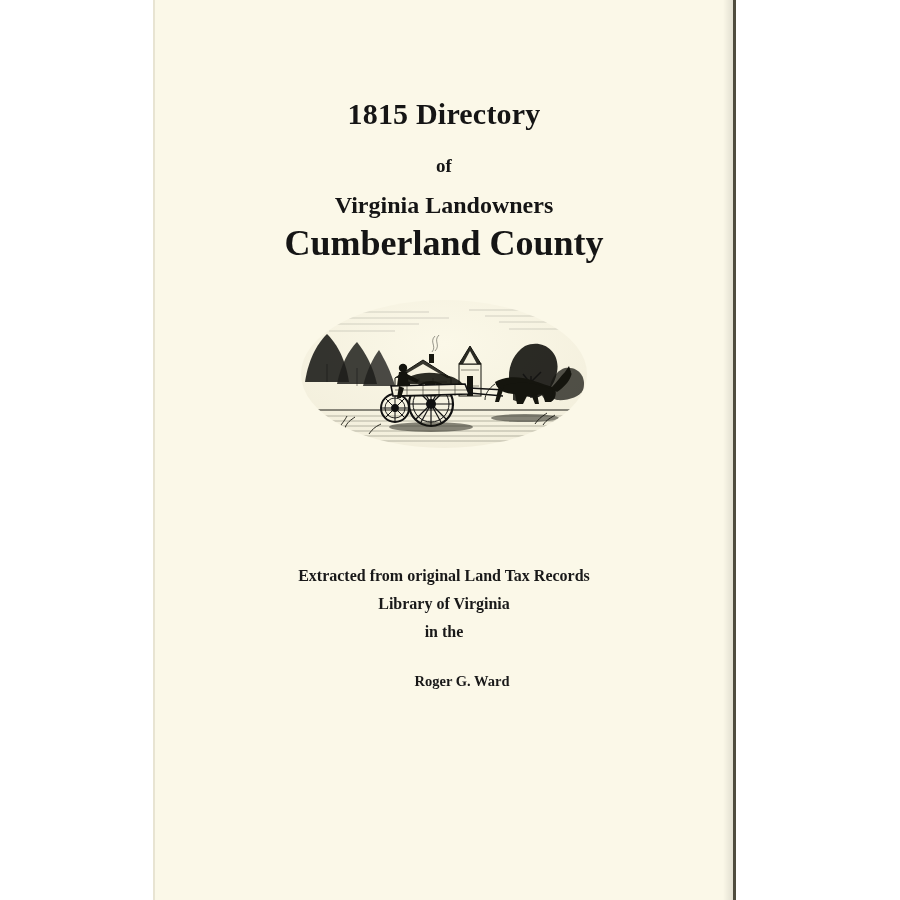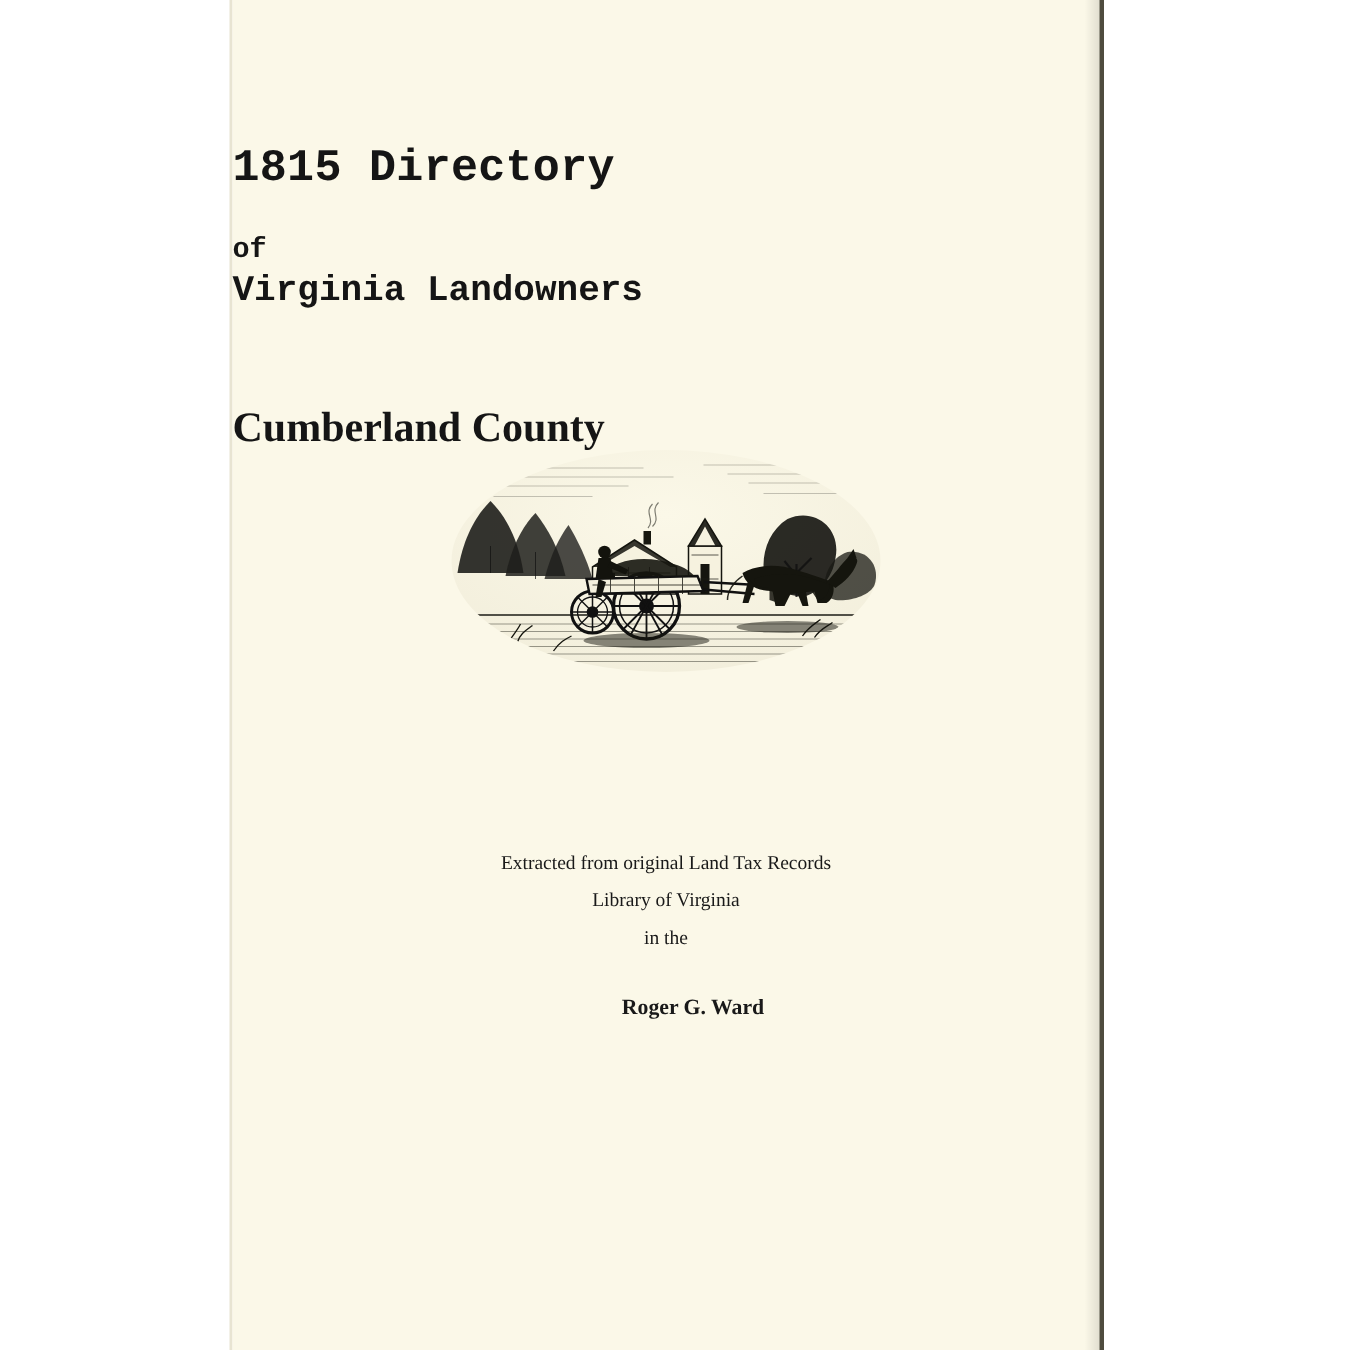--- a/index.html
+++ b/index.html
@@ -48,49 +48,48 @@
     width: 2px;
     height: 900px;
     background: #e8e4d2;
   }
 
   .title-block {
     position: absolute;
     left: 0;
     right: 0;
     top: 98px;
-    text-align: left;
+    text-align: center;
     color: #151515;
-    font-family: Liberation Mono, monospace;
   }
   .title-main {
     font-size: 30px;
     font-weight: bold;
     letter-spacing: 0.2px;
     line-height: 1.05;
   }
   .title-of {
     font-size: 19px;
     font-weight: bold;
     margin-top: 25px;
   }
   .title-sub {
     font-size: 24px;
     font-weight: bold;
-    margin-top: 4px;
+    margin-top: 15px;
   }
   .county {
     position: absolute;
     left: 0;
     right: 0;
     top: 222px;
-    font-size: 28px;
+    text-align: center;
+    font-size: 36px;
     font-weight: bold;
     color: #151515;
-    margin-top: 48px;
   }
 
   
   .illus {
     position: absolute;
     left: 50%;
     transform: translateX(-50%);
     top: 298px;
     width: 290px;
     height: 152px;
@@ -99,22 +98,22 @@
 
   .credits {
     position: absolute;
     left: 0;
     right: 0;
     top: 568px;
     text-align: center;
     color: #191919;
   }
   .credits .line {
-    font-size: 13px;
-    font-weight: normal;
+    font-size: 16px;
+    font-weight: bold;
     line-height: 1.0;
   }
   .credits .l2 { margin-top: 12px; }
   .credits .l3 { margin-top: 12px; }
   .credits .by { margin-top: 33px; font-size: 14.5px; font-weight: bold; }
   .credits .author { margin-top: 33px; font-size: 14.5px; font-weight: bold; padding-left: 36px; }
 </style>
 </head>
 <body>
 

